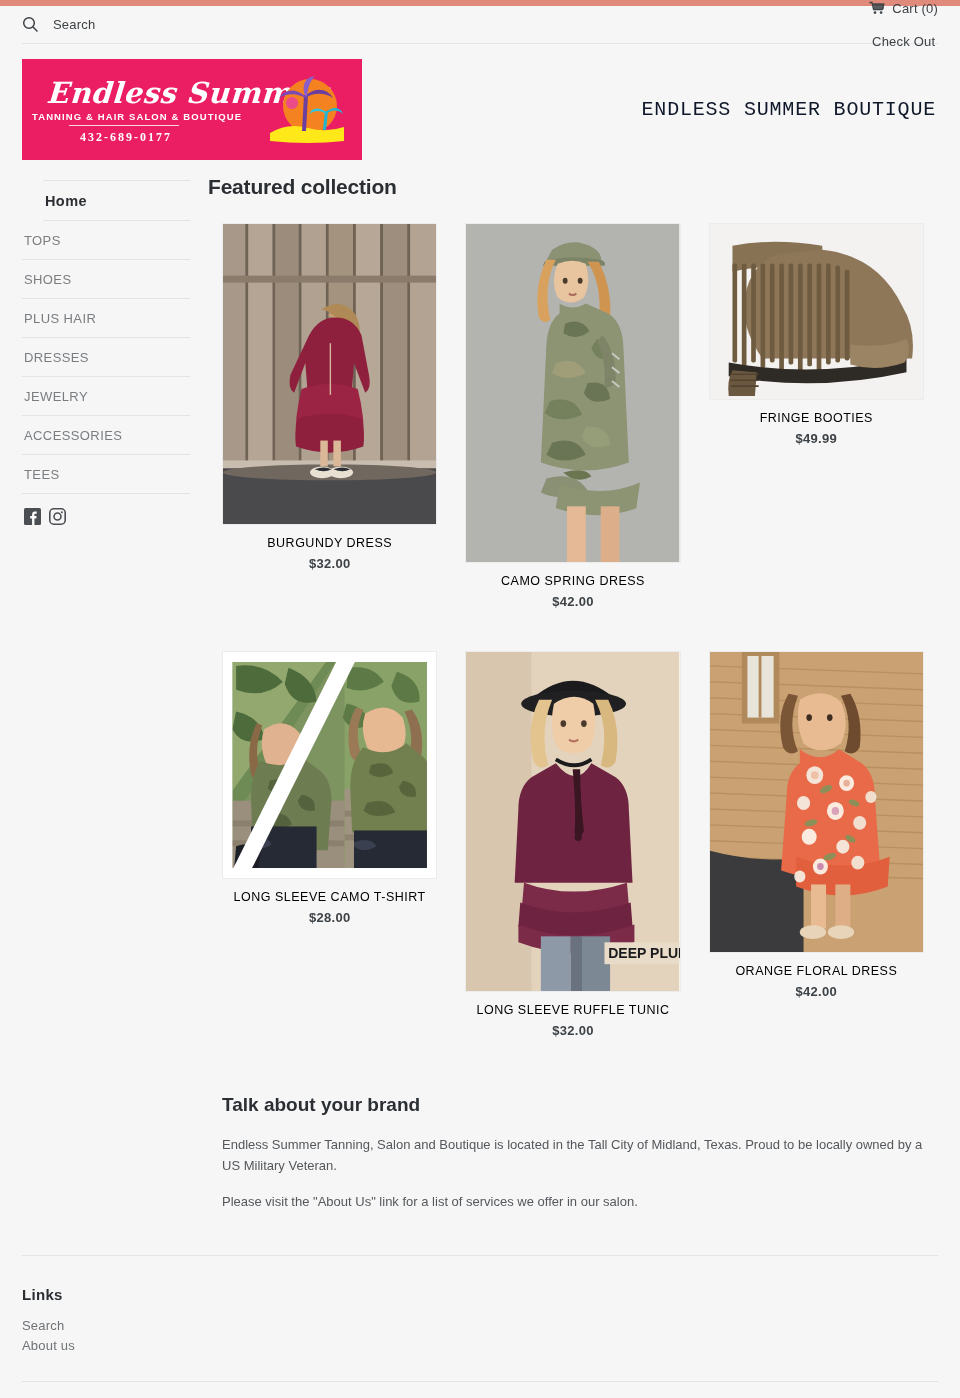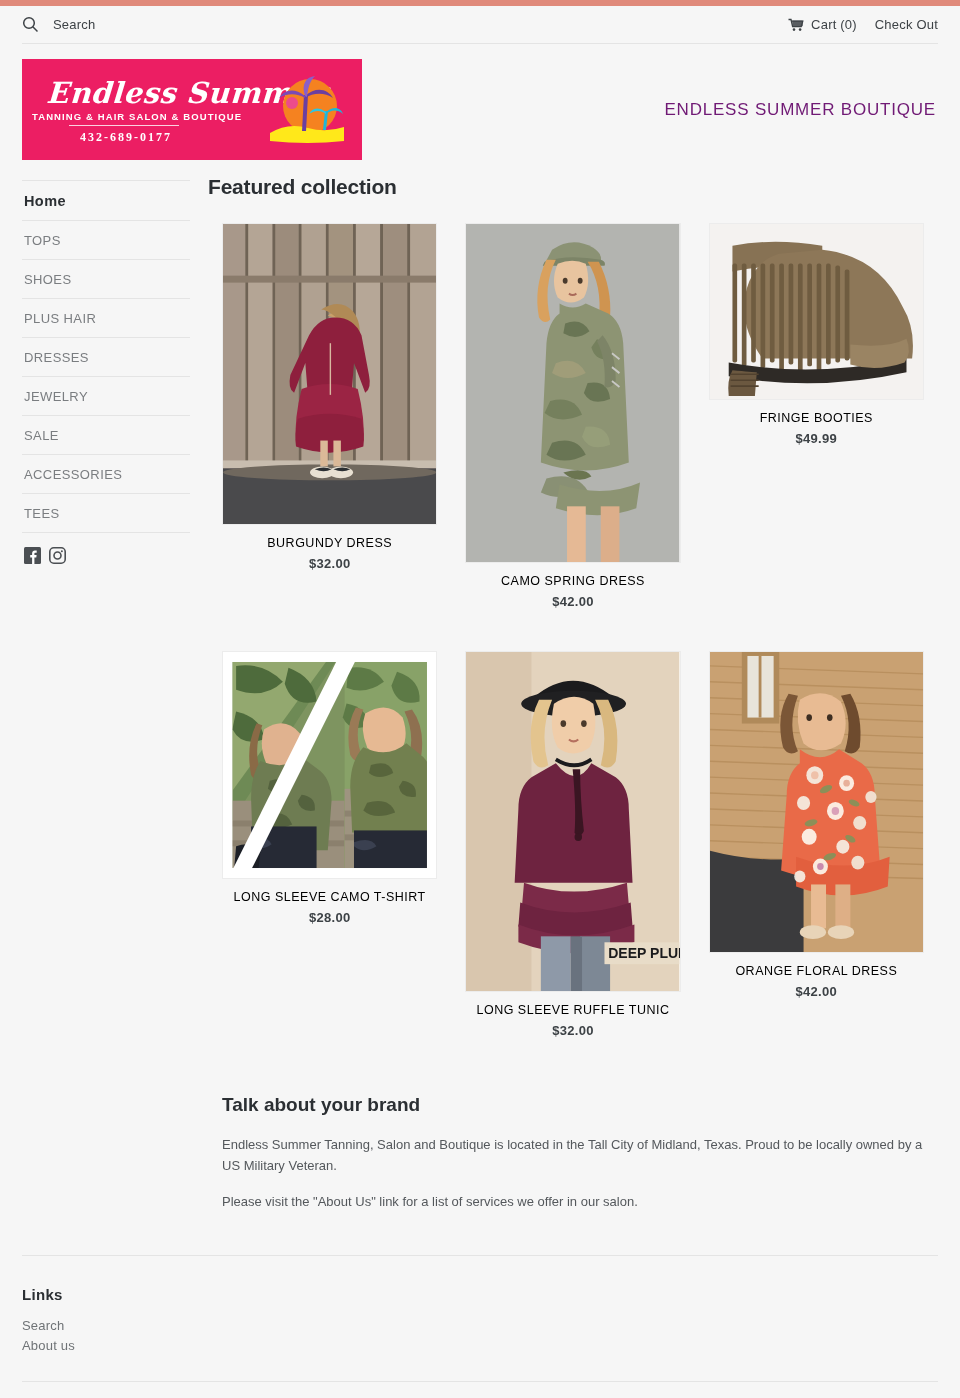--- a/index.html
+++ b/index.html
@@ -15,21 +15,21 @@
   .coral-bar { height: 6px; background: #e08a7b; width: 100%; }
 
   
   .utility-bar {
     height: 37px;
     display: flex; align-items: center;
     padding: 0 22px;
     background: #f6f6f6;
   }
   .util-left { display: flex; align-items: center; gap: 14px; }
-  .util-right { margin-left: auto; display: flex; align-items: center; gap: 18px; }
+  .util-right { margin-left: auto; display: flex; align-items: center; gap: 18px; flex-direction: column; }
   .search-icon svg, .cart-icon svg { display: block; }
   .util-link { font-size: 13px; color: #3d4246; text-decoration: none; letter-spacing: .2px; }
   .cart-group { display: flex; align-items: center; gap: 7px; }
   .util-divider { height: 1px; background: #e4e4e4; margin: 0 22px; }
 
   
   .site-header {
     display: flex; align-items: center;
     padding: 15px 22px 12px 22px;
     min-height: 118px;
@@ -63,38 +63,39 @@
   .logo-phone {
     position: absolute; left: 58px; top: 71px;
     font-size: 12px; color: #ffffff; letter-spacing: 2px; font-weight: bold;
     white-space: nowrap;
     font-family: Liberation Serif, serif;
   }
   .logo-art { position: absolute; right: 16px; top: 14px; width: 78px; height: 74px; }
 
   .header-title {
     margin-left: auto;
-    font-size: 17px; color: #701a75;
+    font-size: 20px; color: #0f172a;
     letter-spacing: .8px;
     padding-right: 2px;
+    font-family: Liberation Mono, monospace;
   }
 
   
   .page { display: flex; padding: 0 22px; }
   .sidebar { width: 168px; flex: none; padding-top: 8px; }
   .nav-item {
     display: block;
     border-bottom: 1px solid #e4e4e4;
     padding: 12px 2px 11px 2px;
     font-size: 13px;
     color: #7a7d80;
     text-decoration: none;
     letter-spacing: .4px;
   }
-  .nav-item:first-child { border-top: 1px solid #e4e4e4; }
+  .nav-item:first-child { border-top: 1px solid #e4e4e4; margin-left: 21px; }
   .nav-item.active { color: #2b2f33; font-weight: bold; font-size: 14.5px; }
   .social-row { display: flex; gap: 8px; padding: 14px 2px; }
   .social-ico { width: 17px; height: 17px; display: block; }
 
   .content { flex: 1; padding-left: 18px; }
 
   .section-title {
     font-size: 21px; font-weight: bold; color: #2b2f33;
     margin: 3px 0 24px 0; letter-spacing: -.2px;
   }
@@ -191,21 +192,20 @@
 
 <div class="page">
 
   <nav class="sidebar">
     <a class="nav-item active">Home</a>
     <a class="nav-item">TOPS</a>
     <a class="nav-item">SHOES</a>
     <a class="nav-item">PLUS HAIR</a>
     <a class="nav-item">DRESSES</a>
     <a class="nav-item">JEWELRY</a>
-    <a class="nav-item">SALE</a>
     <a class="nav-item">ACCESSORIES</a>
     <a class="nav-item">TEES</a>
     <div class="social-row">
       <span class="social-ico">
         <svg viewBox="0 0 17 17">
           <rect width="17" height="17" rx="1.5" fill="#4b4f53"></rect>
           <path d="M10.4 17 V10.4 H12.3 L12.6 8.1 H10.4 V6.7 C10.4 6.1 10.6 5.7 11.5 5.7 H12.7 V3.6 C12.4 3.6 11.7 3.5 10.9 3.5 C9.2 3.5 8.1 4.5 8.1 6.4 V8.1 H6.2 V10.4 H8.1 V17 Z" fill="#ffffff"></path>
         </svg>
       </span>
       <span class="social-ico">

